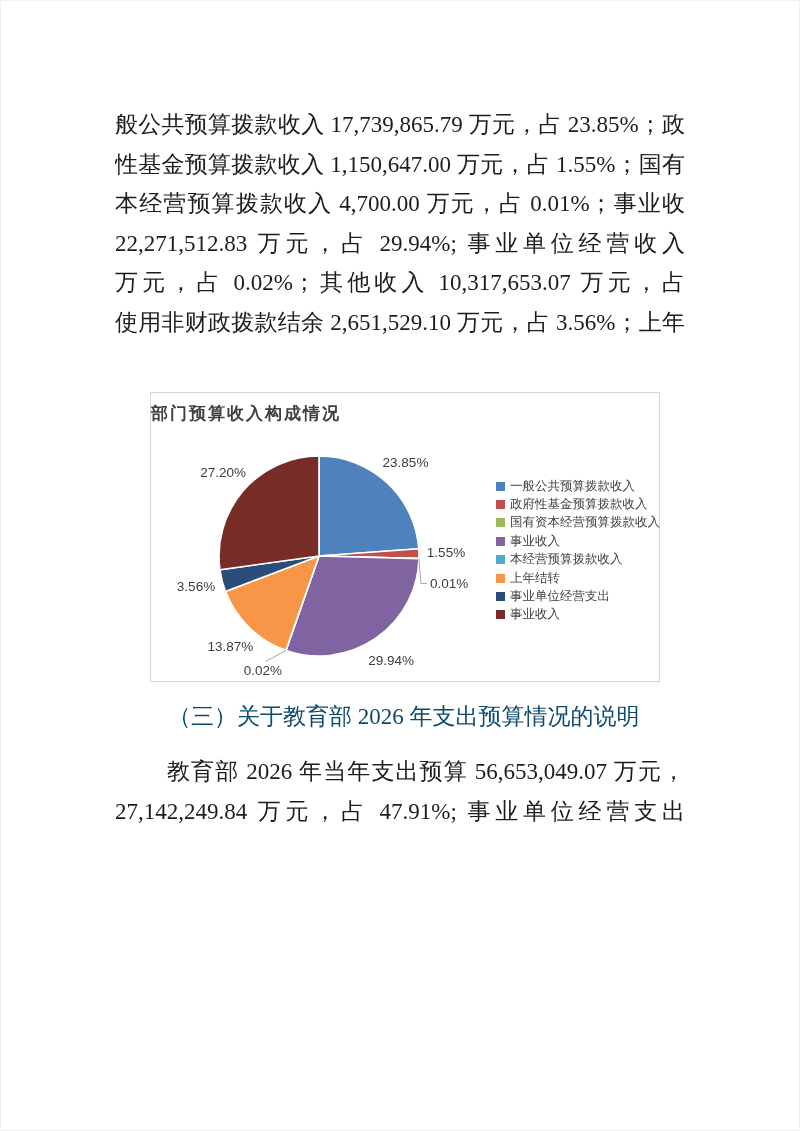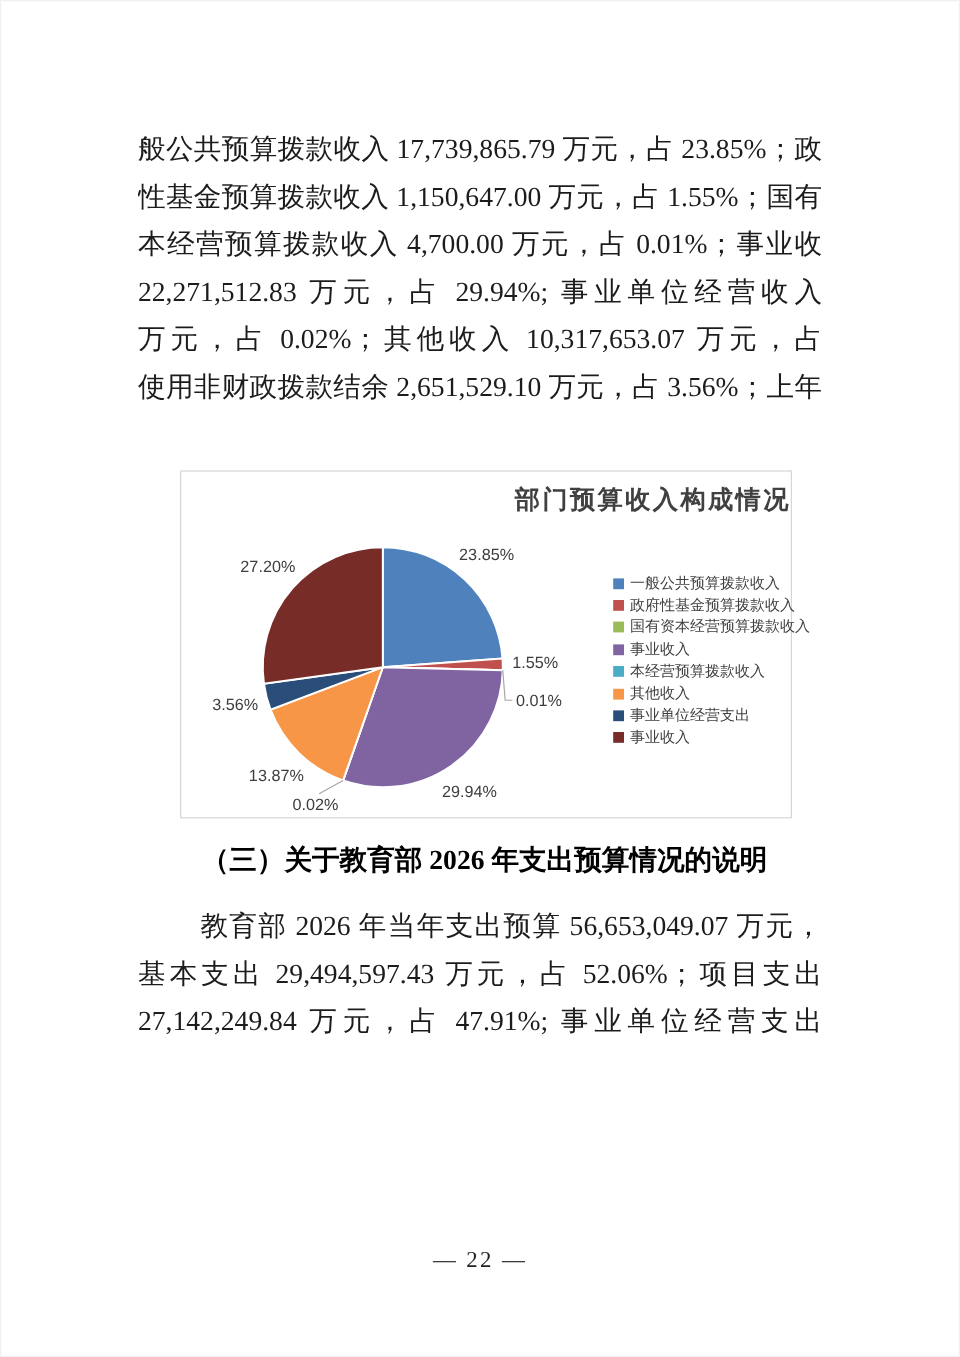--- a/index.html
+++ b/index.html
@@ -10,34 +10,34 @@
   }
   .para{position:absolute;left:115px;width:570px;}
   .para1{top:105px;}
   .para2{top:752px;}
   .line{height:39.5px;line-height:39.5px;font-size:23px;white-space:nowrap;}
   .line.just{white-space:normal;text-align:justify;text-align-last:justify;text-justify:inter-character;height:39.5px;overflow:hidden;}
   .line.last{text-align:left;}
   .line.indent{padding-left:52px;}
   .heading{
     position:absolute;left:168px;top:700px;width:520px;line-height:34px;
-    font-size:23px;font-weight:bold;color:#000000;
+    font-size:23px;font-weight:normal;color:#0c4a6e;
   }
   .chart-box{
     position:absolute;left:150px;top:392px;width:508px;height:288px;
     border:1px solid #d6d6d6;background:#fff;
     font-family:"Liberation Sans","DejaVu Sans",sans-serif;
   }
   .chart-title{
-    position:absolute;top:9px;left:0;width:100%;text-align:right;
-    font-size:21px;font-weight:bold;color:#404040;letter-spacing:2px;
+    position:absolute;top:9px;left:0;width:100%;text-align:left;
+    font-size:17px;font-weight:bold;color:#404040;letter-spacing:2px;
   }
   .pie-svg{position:absolute;left:0;top:0;}
   .pie-label{font-size:13.5px;fill:#3d3d3d;font-family:"Liberation Sans","DejaVu Sans",sans-serif;}
-  .legend{position:absolute;left:360px;top:84px;}
+  .legend{position:absolute;left:345px;top:84px;}
   .legend-row{display:flex;align-items:center;height:18.4px;}
   .legend-swatch{width:9px;height:9px;flex:0 0 9px;margin-right:5px;}
   .legend-label{font-size:12.5px;color:#404040;white-space:nowrap;}
   .footer{
     position:absolute;left:0;top:1040px;width:100%;text-align:center;
     font-size:19px;color:#222;letter-spacing:2px;
   }
 </style>
 </head>
 <body>
@@ -91,35 +91,33 @@
         <div class="legend-row">
           <span class="legend-swatch" style="background: rgb(128, 100, 162);"></span>
           <span class="legend-label">事业收入</span>
         </div>
         <div class="legend-row">
           <span class="legend-swatch" style="background: rgb(75, 172, 198);"></span>
           <span class="legend-label">本经营预算拨款收入</span>
         </div>
         <div class="legend-row">
           <span class="legend-swatch" style="background: rgb(247, 150, 70);"></span>
-          <span class="legend-label">其他收入</span>
+          <span class="legend-label">上年结转</span>
         </div>
         <div class="legend-row">
           <span class="legend-swatch" style="background: rgb(42, 77, 121);"></span>
           <span class="legend-label">事业单位经营支出</span>
         </div>
         <div class="legend-row">
           <span class="legend-swatch" style="background: rgb(119, 44, 39);"></span>
           <span class="legend-label">事业收入</span>
         </div>
       </div>
   </div>
 
   <div class="heading">（三）关于教育部 2026 年支出预算情况的说明</div>
 
   <div class="para para2">
     <div class="line just indent">教育部 2026 年当年支出预算 56,653,049.07 万元，其中：</div>
-    <div class="line just">基本支出 29,494,597.43 万元，占 52.06%；项目支出</div>
     <div class="line just">27,142,249.84 万元，占 47.91%; 事业单位经营支出 16,201.80</div>
   </div>
 
-  <div class="footer">— 22 —</div>
 </div>
 
 </body></html>

